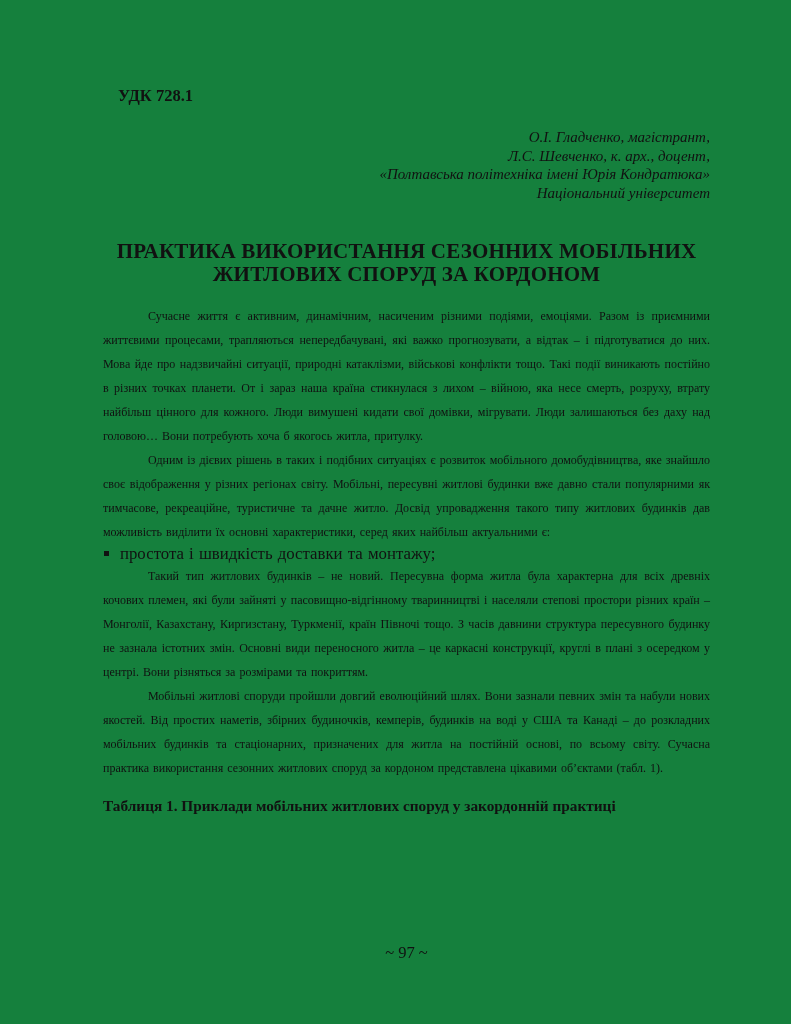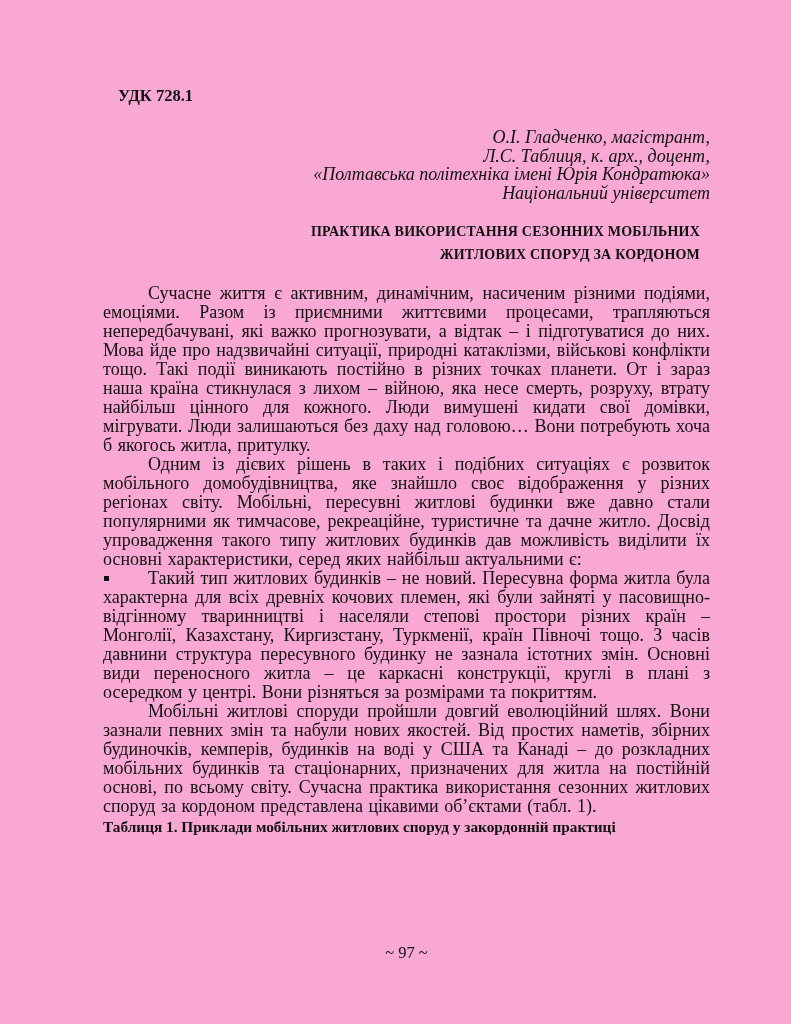--- a/index.html
+++ b/index.html
@@ -2,57 +2,57 @@
 <html lang="uk"><head>
 <meta charset="utf-8">
 <style>
   * { margin: 0; padding: 0; box-sizing: border-box; }
   html, body { background: #e8e8e8; }
   .page {
     position: relative;
     width: 791px;
     height: 1024px;
     margin: 0 auto;
-    background: #f9a8d4;
+    background: #15803d;
     color: #111111;
     font-family: "Liberation Serif", "DejaVu Serif", serif;
     overflow: hidden;
   }
   .content {
     position: absolute;
     left: 103px;
     top: 86px;
     width: 607px;
   }
   .udc {
     font-weight: bold;
     font-size: 16.5px;
     line-height: 20px;
     padding-left: 15px;
     margin-bottom: 22px;
   }
   .authors {
     font-style: italic;
-    font-size: 18px;
+    font-size: 15px;
     line-height: 18.6px;
     text-align: right;
-    margin-bottom: 18px;
+    margin-bottom: 38px;
   }
   .title {
     font-weight: bold;
-    font-size: 14px;
+    font-size: 21px;
     line-height: 23px;
-    text-align: right;
+    text-align: center;
     letter-spacing: 0.2px;
     margin: 0 10px 18px 10px;
     white-space: pre-line;
   }
   .para {
-    font-size: 18px;
-    line-height: 19px;
+    font-size: 12px;
+    line-height: 24px;
     text-align: justify;
     text-indent: 45px;
     word-spacing: 1px;
   }
   .bullet-list {
     list-style: none;
     font-size: 16.8px;
     line-height: 19.9px;
   }
   .bullet-list li {
@@ -66,21 +66,21 @@
     left: 1px;
     top: 7px;
     width: 5px;
     height: 5px;
     background: #111111;
   }
   .table-caption {
     font-weight: bold;
     font-size: 15.3px;
     line-height: 19px;
-    margin-top: 1px;
+    margin-top: 16px;
     text-align: justify;
   }
   .page-number {
     position: absolute;
     left: 103px;
     width: 607px;
     top: 943px;
     text-align: center;
     font-size: 16.5px;
     font-family: Liberation Serif, serif;
@@ -89,33 +89,33 @@
 </head>
 <body>
 
 <div class="page">
   <div class="content">
 
     <div class="udc">УДК 728.1</div>
 
     <div class="authors">
       <div>О.І. Гладченко, магістрант,</div>
-      <div>Л.С. Таблиця, к. арх., доцент,</div>
+      <div>Л.С. Шевченко, к. арх., доцент,</div>
       <div>«Полтавська політехніка імені Юрія Кондратюка»</div>
       <div>Національний університет</div>
     </div>
 
     <h1 class="title">ПРАКТИКА ВИКОРИСТАННЯ СЕЗОННИХ МОБІЛЬНИХ
 ЖИТЛОВИХ СПОРУД  ЗА КОРДОНОМ</h1>
 
     <p class="para">Сучасне життя є активним, динамічним, насиченим різними подіями, емоціями. Разом із приємними життєвими процесами, трапляються непередбачувані, які важко прогнозувати, а відтак – і підготуватися до них. Мова йде про надзвичайні ситуації, природні катаклізми, військові конфлікти тощо. Такі події виникають постійно в різних точках планети. От і зараз наша країна стикнулася з лихом – війною, яка несе смерть, розруху, втрату найбільш цінного для кожного. Люди вимушені кидати свої домівки, мігрувати. Люди залишаються без даху над головою… Вони потребують хоча б якогось житла, притулку.</p>
     <p class="para">Одним із дієвих рішень в таких і подібних ситуаціях є розвиток мобільного домобудівництва, яке знайшло своє відображення у різних регіонах світу. Мобільні, пересувні житлові будинки вже давно стали популярними як тимчасове, рекреаційне, туристичне та дачне житло. Досвід упровадження такого типу житлових будинків дав можливість виділити їх основні характеристики, серед яких найбільш актуальними є:</p>
 
     <ul class="bullet-list">
-      <li><span class="sq"></span></li>
+      <li><span class="sq"></span><span>простота і швидкість доставки та монтажу;</span></li>
     </ul>
 
     <p class="para">Такий тип житлових будинків – не новий. Пересувна форма житла була характерна для всіх древніх кочових племен, які були зайняті у пасовищно-відгінному тваринництві і населяли степові простори різних країн – Монголії, Казахстану, Киргизстану, Туркменії, країн Півночі тощо. З часів давнини структура пересувного будинку не зазнала істотних змін. Основні види переносного житла – це каркасні конструкції, круглі в плані з осередком у центрі. Вони різняться за розмірами та покриттям.</p>
     <p class="para">Мобільні житлові споруди пройшли довгий еволюційний шлях. Вони зазнали певних змін та набули нових якостей. Від простих наметів, збірних будиночків, кемперів, будинків на воді у США та Канаді – до розкладних мобільних будинків та стаціонарних, призначених для житла на постійній основі, по всьому світу. Сучасна практика використання сезонних житлових споруд за кордоном представлена цікавими об’єктами (табл. 1).</p>
 
     <div class="table-caption">Таблиця 1. Приклади мобільних житлових споруд у закордонній практиці</div>
   </div>
 
   <div class="page-number">~ 97 ~</div>
 </div>

